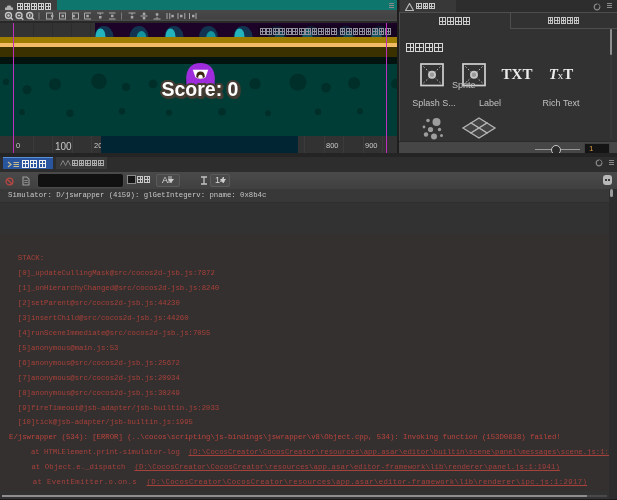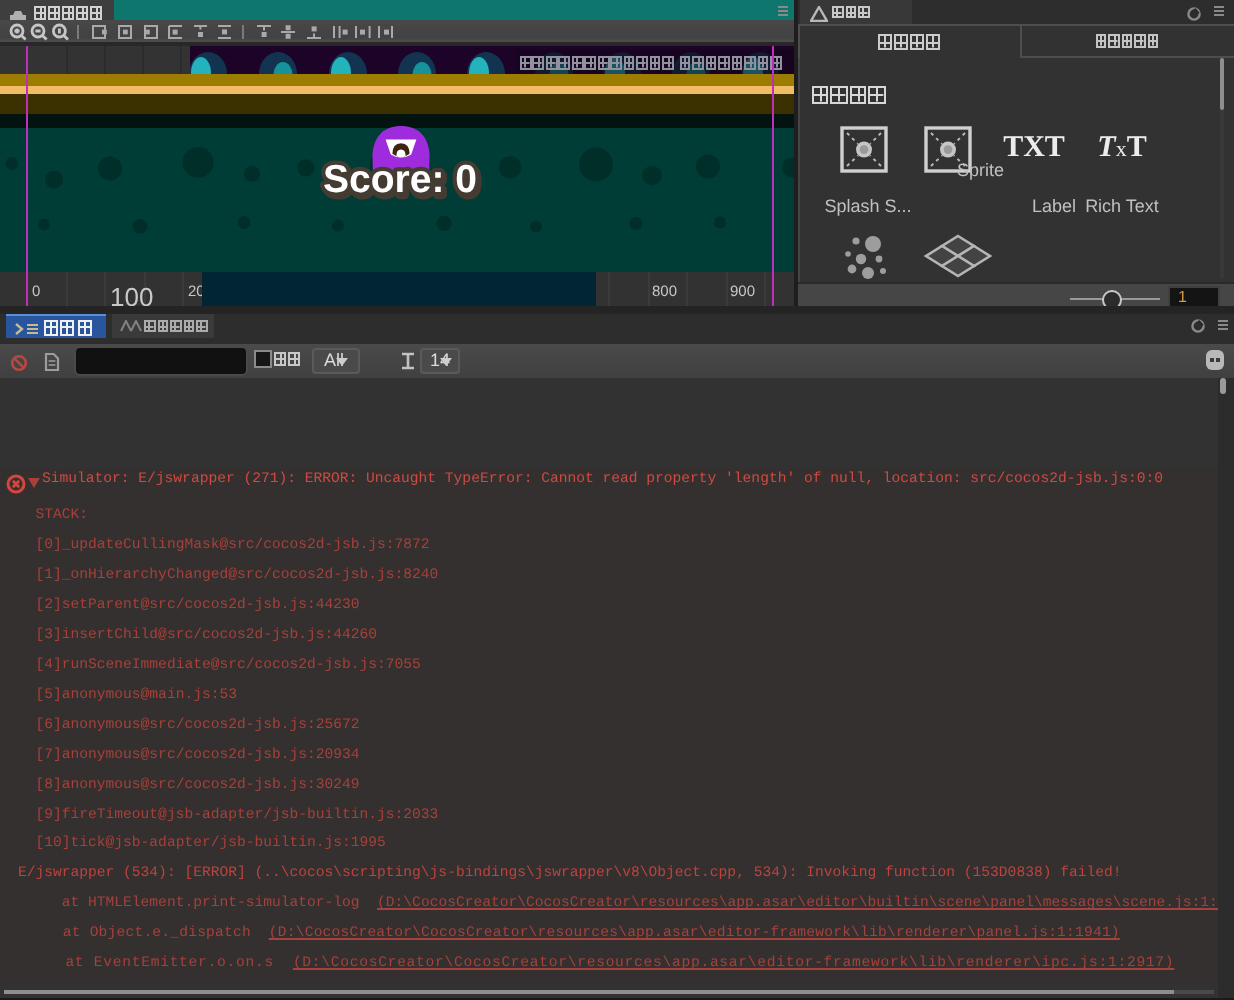--- a/index.html
+++ b/index.html
@@ -177,21 +177,21 @@
       <div class="a" style="left:33px;top:0;width:1px;height:17px;background:#3b3b3b"></div>
       <div class="a" style="left:52px;top:0;width:1px;height:17px;background:#3b3b3b"></div>
       <div class="a" style="left:72px;top:0;width:1px;height:17px;background:#3b3b3b"></div>
       <div class="a" style="left:91px;top:0;width:1px;height:17px;background:#3b3b3b"></div>
       <div class="a" style="left:304px;top:0;width:1px;height:17px;background:#3b3b3b"></div>
       <div class="a" style="left:324px;top:0;width:1px;height:17px;background:#3b3b3b"></div>
       <div class="a" style="left:343px;top:0;width:1px;height:17px;background:#3b3b3b"></div>
       <div class="a" style="left:363px;top:0;width:1px;height:17px;background:#3b3b3b"></div>
       <div class="a" style="left:382px;top:0;width:1px;height:17px;background:#3b3b3b"></div>
       <div class="a" style="left:16px;top:4.5px;font-size:7.5px;color:#c8c8c8">0</div>
-      <div class="a" style="left:55px;top:4.5px;font-size:13px;color:#c8c8c8">100</div>
+      <div class="a" style="left:55px;top:4.5px;font-size:10px;color:#c8c8c8">100</div>
       <div class="a" style="left:94px;top:4.5px;font-size:7.5px;color:#c8c8c8">200</div>
       <div class="a" style="left:326px;top:4.5px;font-size:7.5px;color:#c8c8c8">800</div>
       <div class="a" style="left:365px;top:4.5px;font-size:7.5px;color:#c8c8c8">900</div>
       <div class="a" style="left:101px;top:0;width:197px;height:17px;background:#022533"></div>
     </div>
 
     <div class="a" style="left:13px;top:0;width:1px;height:130.5px;background:#c02ec0"></div>
     <div class="a" style="left:386px;top:0;width:1px;height:130.5px;background:#c02ec0"></div>
   </div>
 </div>
@@ -253,22 +253,22 @@
   </svg>
   <svg class="a" style="left:62.5px;top:63px" width="24" height="24">
     <rect x="1" y="1" width="22" height="21.5" fill="none" stroke="#d0d0d0" stroke-width="1.7"></rect>
     <path d="M3.5 3.5 L9 9 M20.5 3.5 L15 9 M3.5 20 L9 14.8 M20.5 20 L15 14.8" stroke="#b8b8b8" stroke-width="1" stroke-dasharray="1.6 2"></path>
     <circle cx="12" cy="11.8" r="4" fill="#c6c6c6"></circle>
       <circle cx="12" cy="11.8" r="2.2" fill="#9a9a9a"></circle>
   </svg>
   <div class="a" style="left:100px;top:66px;width:36px;font-family:'Liberation Serif',serif;font-weight:bold;font-size:15px;color:#ececec;text-align:center">TXT</div>
   <div class="a" style="left:143px;top:66px;width:38px;font-family:'Liberation Serif',serif;font-size:15px;color:#ececec;text-align:center"><i style="font-weight:bold">T</i><span style="font-size:11px">x</span><b>T</b></div>
   <div class="a" style="left:8px;top:98px;width:54px;font-size:9px;color:#c0c0c0;text-align:center;white-space:nowrap">Splash S...</div>
-  <div class="a" style="left:53px;top:80px;width:50px;font-size:9px;color:#c0c0c0;text-align:right">Sprite</div>
-  <div class="a" style="left:97px;top:98px;width:42px;font-size:9px;color:#c0c0c0;text-align:right">Label</div>
+  <div class="a" style="left:53px;top:80px;width:50px;font-size:9px;color:#c0c0c0;text-align:left">Sprite</div>
+  <div class="a" style="left:80px;top:98px;width:42px;font-size:9px;color:#c0c0c0;text-align:left">Label</div>
   <div class="a" style="left:138px;top:98px;width:48px;font-size:9px;color:#c0c0c0;text-align:center">Rich Text</div>
 
   <svg class="a" style="left:20px;top:116px" width="32" height="25">
     <g fill="#9d9d9d">
       <circle cx="9" cy="4.5" r="1.8"></circle>
         <circle cx="17.5" cy="6" r="4"></circle>
         <circle cx="5" cy="11" r="1.4"></circle>
         <circle cx="11.5" cy="13.5" r="2.6"></circle>
         <circle cx="20.5" cy="13.5" r="1.7"></circle>
         <circle cx="7" cy="18.5" r="2.2"></circle>
@@ -350,25 +350,22 @@
     </svg>
   <div class="a" style="left:210px;top:1.5px;width:20px;height:13px;background:#4a4a4a;border:1px solid #5a5a5a;border-radius:2px;color:#dadada;font-size:9px;line-height:11.5px;padding-left:4px">14<span style="position:absolute;right:3px;top:4px;width:0;height:0;border-left:3.5px solid transparent;border-right:3.5px solid transparent;border-top:4.5px solid #ccc"></span></div>
   <div class="a" style="left:602.5px;top:3px;width:9.5px;height:10px;background:#b9b9b9;border-radius:3px">
       <span style="position:absolute;left:2px;top:3.8px;width:2.2px;height:2.2px;background:#3a3a3a"></span>
       <span style="position:absolute;right:2px;top:3.8px;width:2.2px;height:2.2px;background:#3a3a3a"></span>
     </div>
 </div>
 <div class="a" style="left:0;top:189px;width:617px;height:2px;background:#282828"></div>
 
 <div class="a" style="left:0;top:189px;width:617px;height:311px;background:#323232;font-family:'Liberation Mono',monospace;font-size:7.3px">
+  <div class="a" style="left:0;top:0;width:609px;height:14px;background:#383838;border-bottom:1px solid #2e2e2e;color:#c6c6c6;line-height:13px;padding-left:8px;white-space:pre">Simulator: D/jswrapper (4159): glGetIntegerv: pname: 0x8b4c</div>
   <div class="a" style="left:0;top:45px;width:609px;height:257px;background:#343030">
-    <div class="a" style="left:0;top:0;width:609px;height:14px;color:#cf4a40;line-height:13px;padding-left:21px;white-space:pre">Simulator: E/jswrapper (271): ERROR: Uncaught TypeError: Cannot read property 'length' of null, location: src/cocos2d-jsb.js:0:0<svg style="position:absolute;left:3px;top:2.5px" width="10" height="10">
-          <circle cx="5" cy="5" r="4" fill="none" stroke="#d6453e" stroke-width="1.5"></circle>
-          <path d="M3.4 3.4 L6.6 6.6 M6.6 3.4 L3.4 6.6" stroke="#d6453e" stroke-width="1.4"></path>
-        </svg><span style="position:absolute;left:14px;top:5px;width:0;height:0;border-left:3.5px solid transparent;border-right:3.5px solid transparent;border-top:5px solid #a84038"></span></div>
     <div class="a" style="left:0;top:17px;padding-left:9px;line-height:14.95px;color:#a84038;white-space:pre">  STACK:
   [0]_updateCullingMask@src/cocos2d-jsb.js:7872
   [1]_onHierarchyChanged@src/cocos2d-jsb.js:8240
   [2]setParent@src/cocos2d-jsb.js:44230
   [3]insertChild@src/cocos2d-jsb.js:44260
   [4]runSceneImmediate@src/cocos2d-jsb.js:7055
   [5]anonymous@main.js:53
   [6]anonymous@src/cocos2d-jsb.js:25672
   [7]anonymous@src/cocos2d-jsb.js:20934
   [8]anonymous@src/cocos2d-jsb.js:30249

